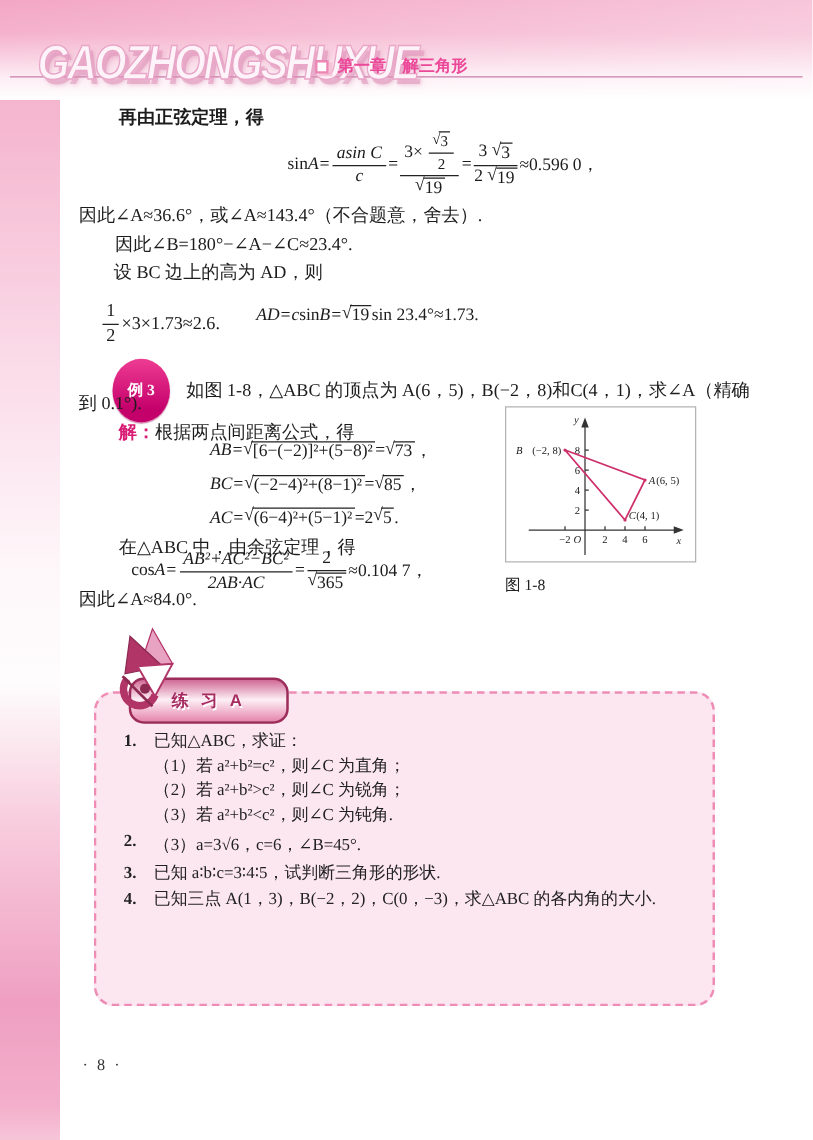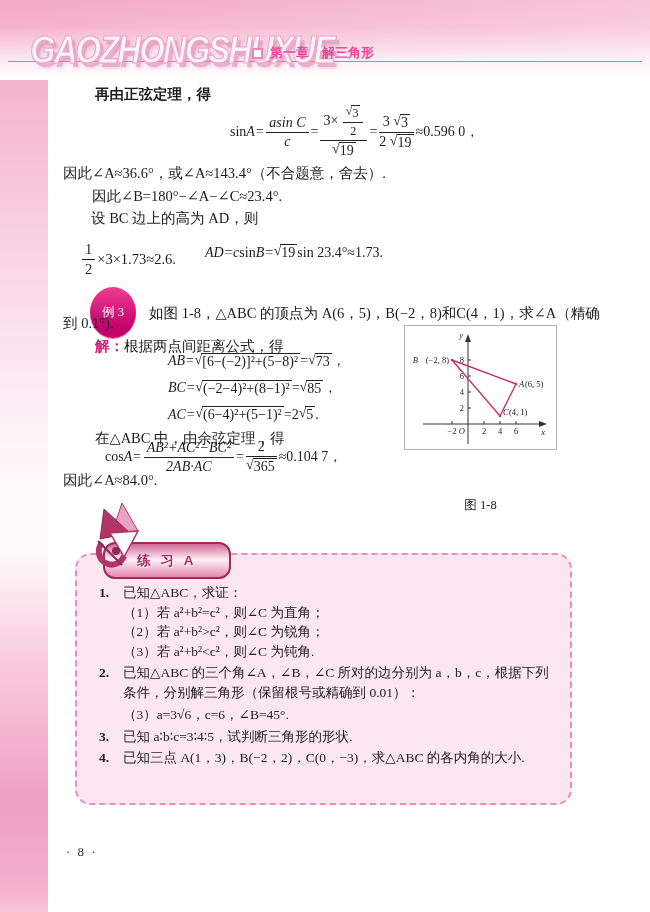--- a/index.html
+++ b/index.html
@@ -33,28 +33,28 @@
   .frac .num{display:block;border-bottom:1px solid #222;padding:0 3px 1px 3px;}
   .frac .den{display:block;padding-top:1px;}
   .numrow{display:flex;align-items:center;justify-content:center;}
   .frac.inner{font-size:12px;margin:0 1px;}
   .sqrt{display:inline-flex;align-items:flex-start;}
   .rsign{position:relative;top:-1px;margin-right:-1px;}
   .rcand{border-top:1px solid #222;padding:0 2px 0 1px;}
 
   .example-row{position:absolute;display:flex;align-items:center;gap:13px;}
   .badge-ex{display:inline-block;min-width:38px;height:19px;line-height:19px;text-align:center;border-radius:50%;
-    background:linear-gradient(180deg,#ee3c92 0%,#c4006b 80%);color:#fff;font-size:12.5px;font-weight:normal;
+    background:linear-gradient(180deg,#ee3c92 0%,#c4006b 80%);color:#fff;font-size:12.5px;font-weight:bold;
     box-shadow:0 1px 1px rgba(150,0,80,0.5);padding:16px 4px;}
   .solve-label{color:#d81b74;font-weight:bold;}
 
   
   .figure-box{position:absolute;left:404px;top:325px;width:153px;height:125px;background:#fff;
     border:1px solid #b3b3b3;box-sizing:border-box;}
-  .figure-caption{position:absolute;left:404px;top:460px;width:153px;text-align:center;font-size:12.5px;color:#222;margin-top:37px;}
+  .figure-caption{position:absolute;left:404px;top:460px;width:153px;text-align:left;font-size:12.5px;color:#222;}
   .fig-text{font-family:"Liberation Serif","DejaVu Serif",serif;font-size:8.5px;fill:#222;}
   .fig-var{font-style:italic;}
 
   
   .practice-box{position:absolute;left:75px;top:553px;width:497px;height:252px;box-sizing:border-box;
     background:#fce6f0;border:2px dashed #ee8cb6;border-radius:16px;}
   .practice-list{position:absolute;left:99px;top:583px;width:455px;font-size:13.5px;line-height:19.5px;color:#222;}
   .ex-item{display:flex;margin-bottom:2px;}
   .ex-num{width:24px;font-weight:bold;flex-shrink:0;}
   .ex-body{flex:1;}
@@ -285,21 +285,20 @@
       <div class="ex-body">
         <div>已知△ABC，求证：</div>
         <div class="ex-sub">（1）若 a²+b²=c²，则∠C 为直角；</div>
         <div class="ex-sub">（2）若 a²+b²&gt;c²，则∠C 为锐角；</div>
         <div class="ex-sub">（3）若 a²+b²&lt;c²，则∠C 为钝角.</div>
       </div>
     </div>
     <div class="ex-item">
       <span class="ex-num">2.</span>
       <div class="ex-body">
-        <div>已知△ABC 的三个角∠A，∠B，∠C 所对的边分别为 a，b，c，根据下列条件，分别解三角形（保留根号或精确到 0.01）：</div>
         <div class="ex-sub-row">（3）a=3√6，c=6，∠B=45°.</div>
       </div>
     </div>
     <div class="ex-item">
       <span class="ex-num">3.</span>
       <div class="ex-body">已知 a∶b∶c=3∶4∶5，试判断三角形的形状.</div>
     </div>
     <div class="ex-item">
       <span class="ex-num">4.</span>
       <div class="ex-body">已知三点 A(1，3)，B(−2，2)，C(0，−3)，求△ABC 的各内角的大小.</div>

